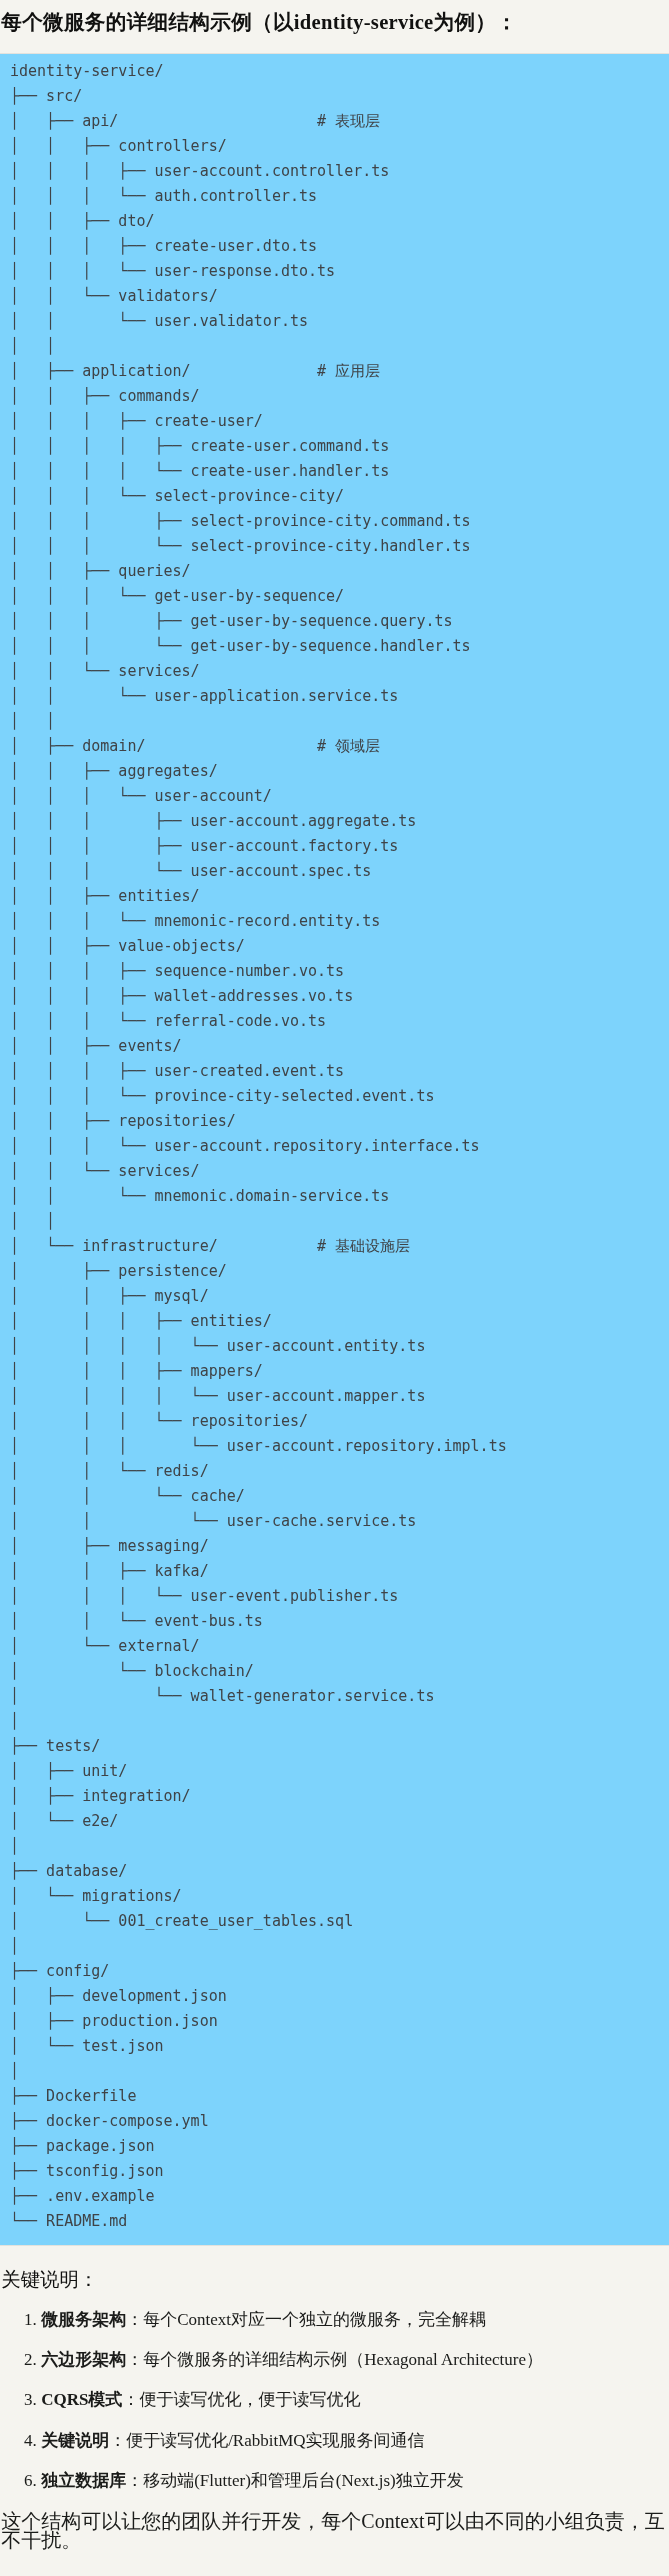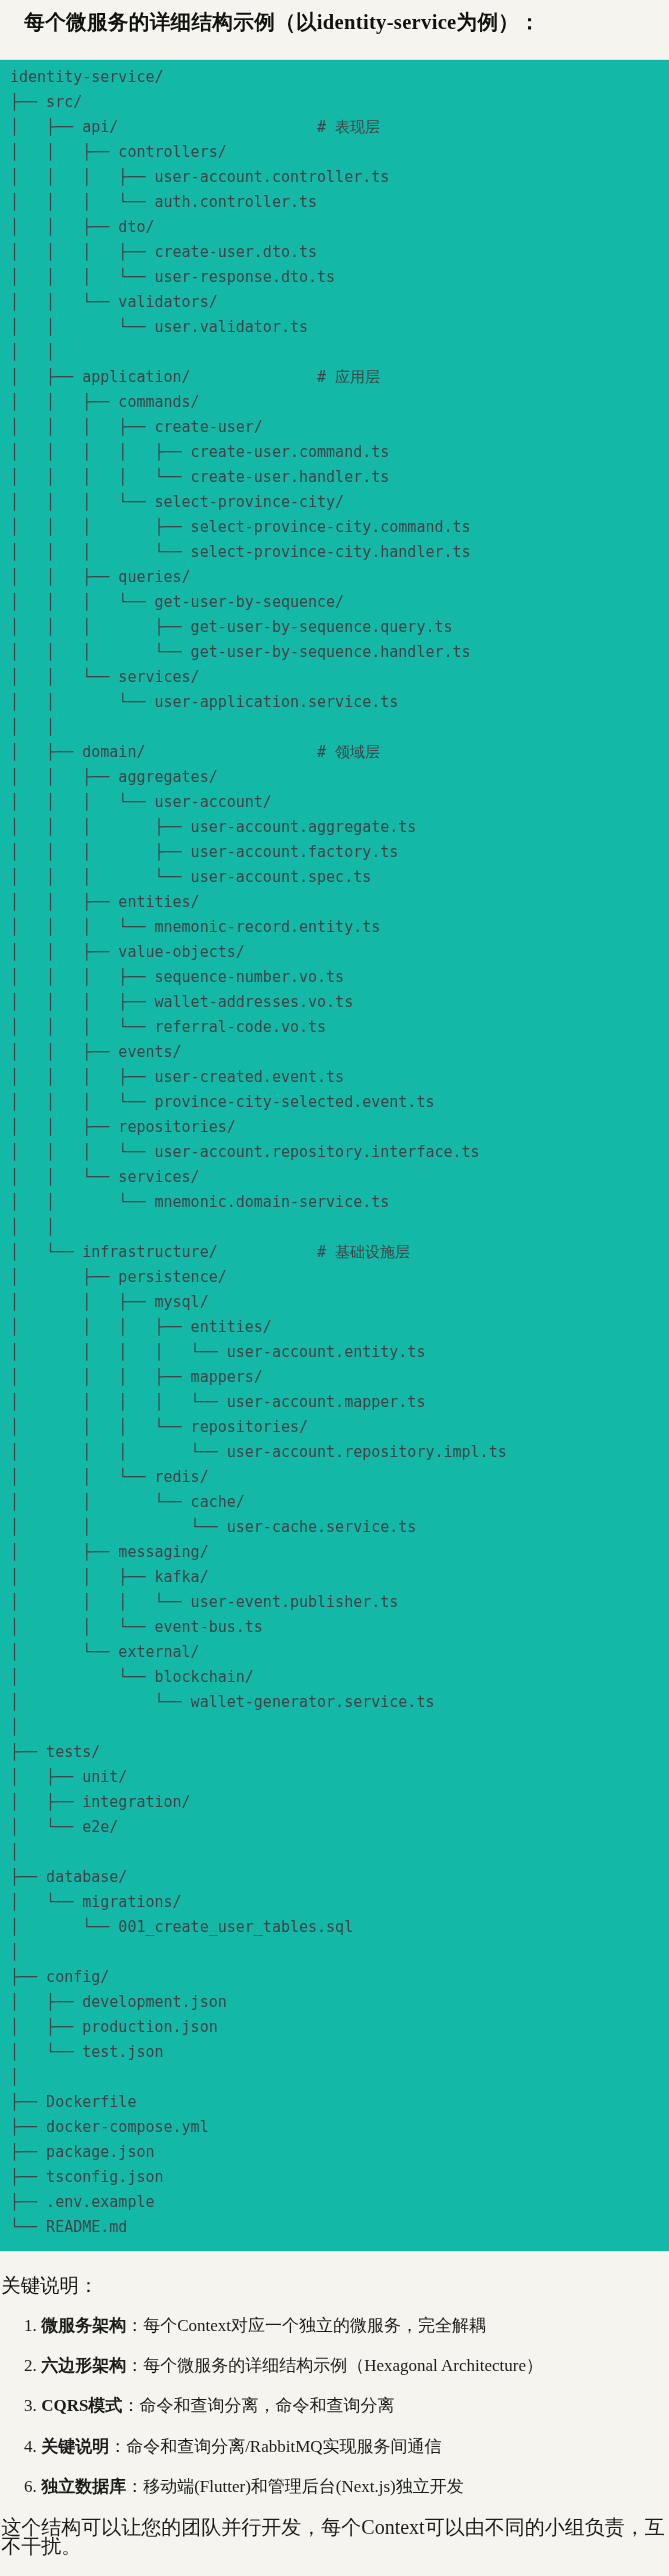--- a/index.html
+++ b/index.html
@@ -10,25 +10,24 @@
     font-family:"Liberation Serif", serif;
     padding-bottom:6.3px;
   }
   .page-title {
     font-size:20.6px;
     font-weight:700;
     line-height:27px;
     margin:8.8px 10px 0 1.3px;
     letter-spacing:0.3px;
     color:#111110;
-    padding-left:23px;
   }
   .code-block {
-    margin-top:23px;
-    background:#14b8a6;
+    margin-top:17px;
+    background:#7dd3fc;
     border-top:0.6px solid #e3e2dd;
     border-bottom:0.6px solid #e3e2dd;
     padding:5px 10px 11.3px 10px;
   }
   .code-block pre {
     margin:0;
     font-family:"DejaVu Sans Mono", monospace;
     font-size:15px;
     line-height:25px;
     white-space:pre;
@@ -160,24 +159,24 @@
 <div class="notes-heading">关键说明：</div>
 
 <ol class="notes-list">
   <li class="note-item">
     <span class="note-number">1.</span><span class="note-label">微服务架构</span><span class="note-text">：每个Context对应一个独立的微服务，完全解耦</span>
   </li>
   <li class="note-item">
     <span class="note-number">2.</span><span class="note-label">六边形架构</span><span class="note-text">：每个微服务的详细结构示例（Hexagonal Architecture）</span>
   </li>
   <li class="note-item">
-    <span class="note-number">3.</span><span class="note-label">CQRS模式</span><span class="note-text">：命令和查询分离，命令和查询分离</span>
+    <span class="note-number">3.</span><span class="note-label">CQRS模式</span><span class="note-text">：便于读写优化，便于读写优化</span>
   </li>
   <li class="note-item">
-    <span class="note-number">4.</span><span class="note-label">关键说明</span><span class="note-text">：命令和查询分离/RabbitMQ实现服务间通信</span>
+    <span class="note-number">4.</span><span class="note-label">关键说明</span><span class="note-text">：便于读写优化/RabbitMQ实现服务间通信</span>
   </li>
   <li class="note-item">
     <span class="note-number">6.</span><span class="note-label">独立数据库</span><span class="note-text">：移动端(Flutter)和管理后台(Next.js)独立开发</span>
   </li>
 </ol>
 
 <div class="closing-paragraph">这个结构可以让您的团队并行开发，每个Context可以由不同的小组负责，互不干扰。</div>
 
 
 </body></html>

